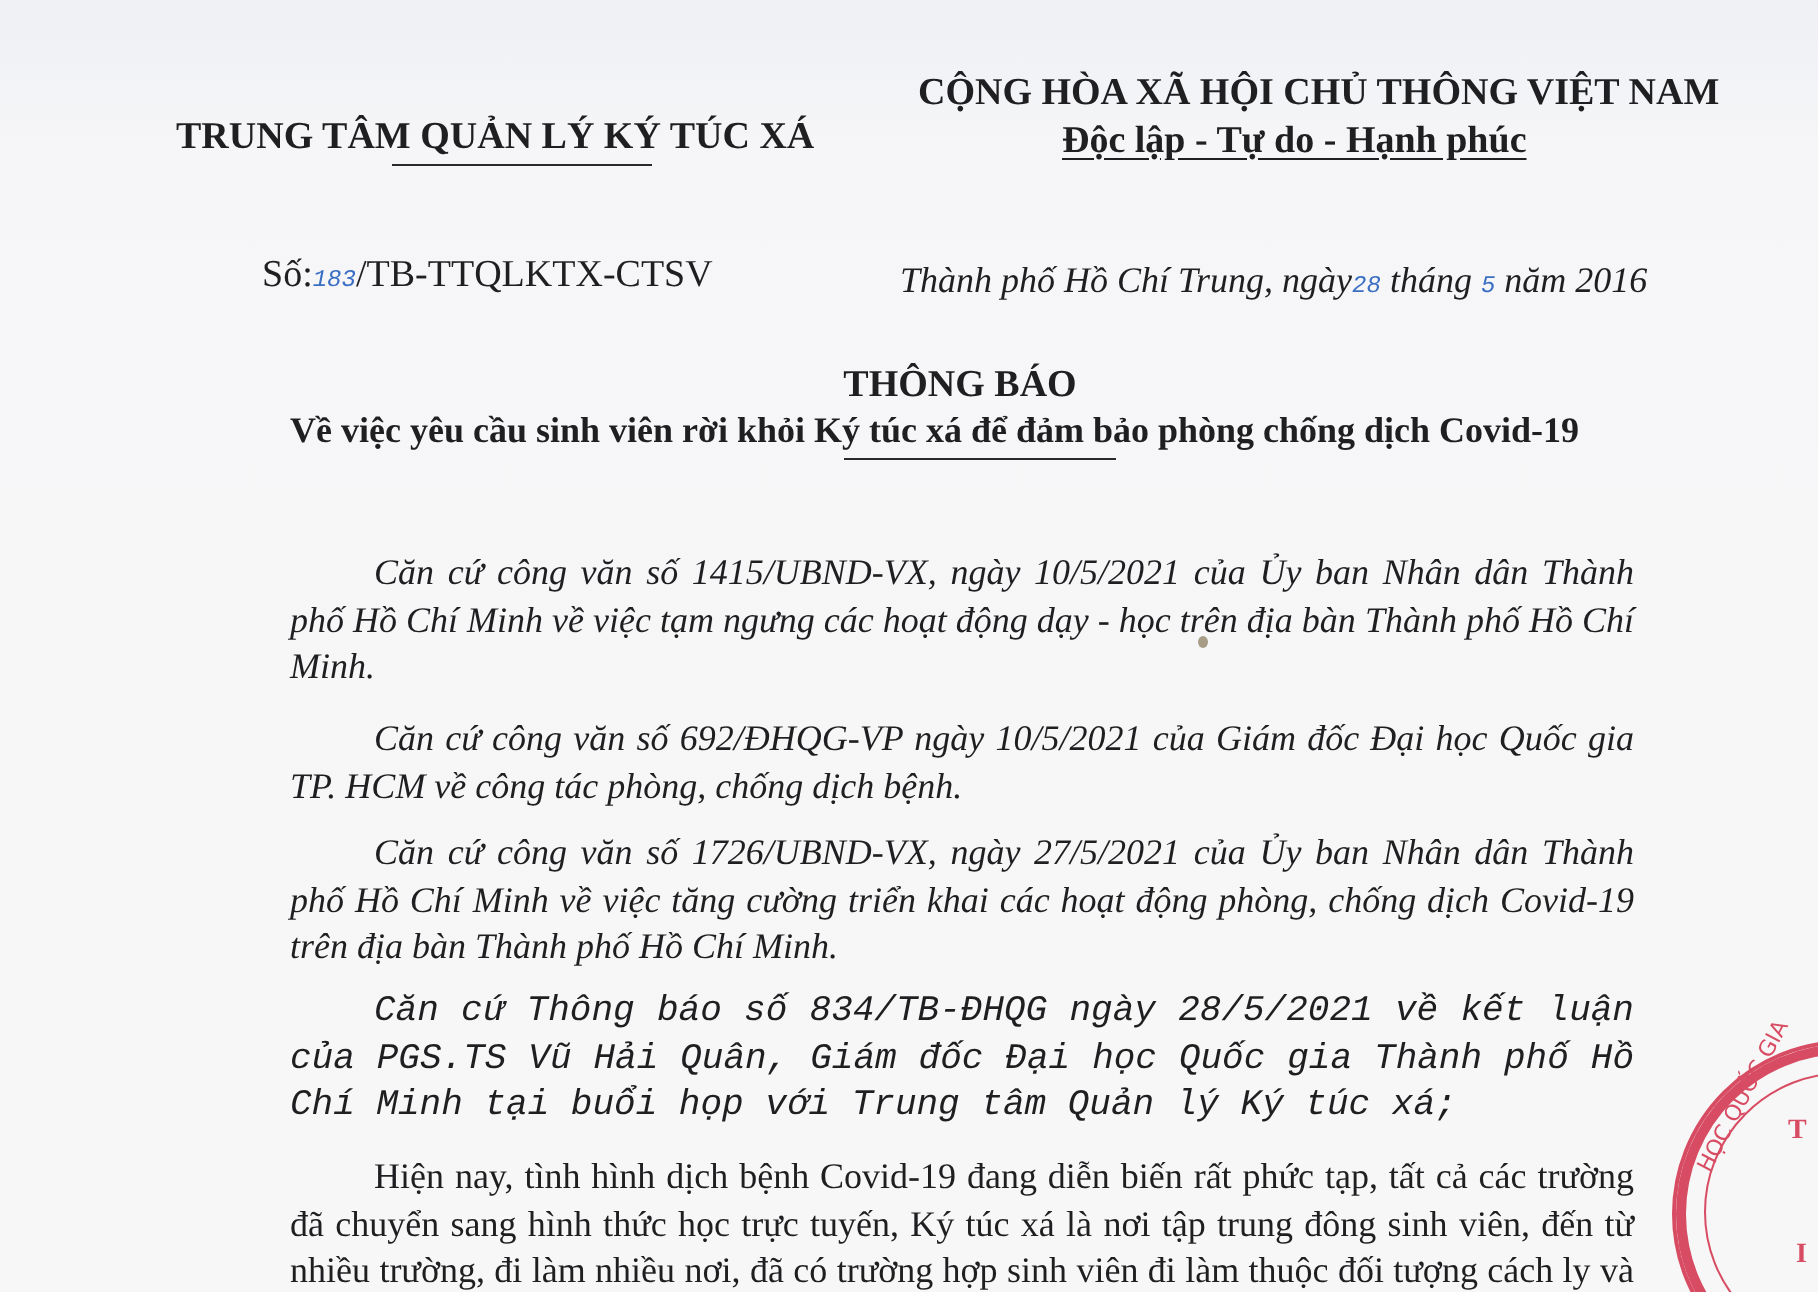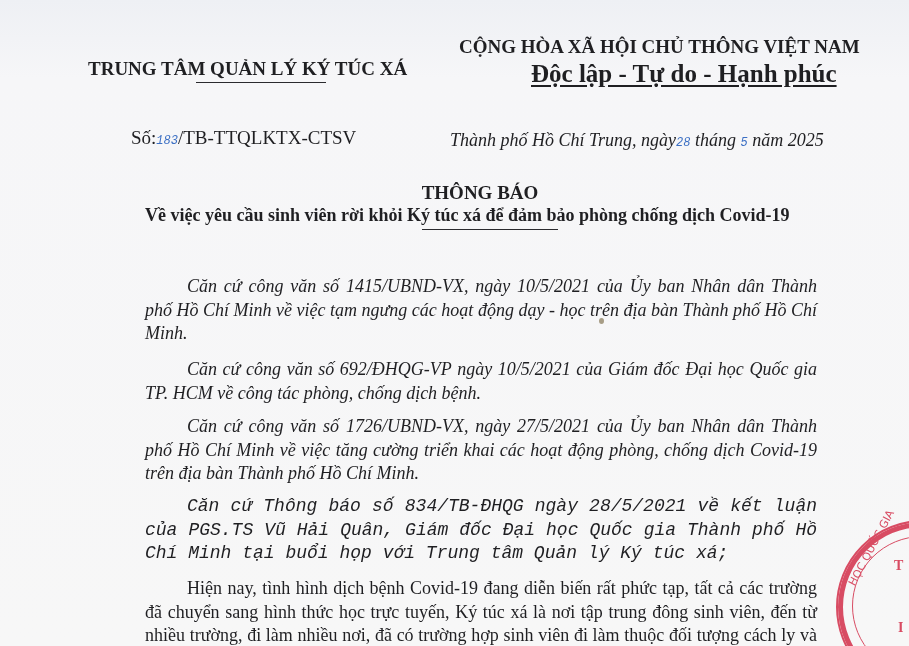--- a/index.html
+++ b/index.html
@@ -11,21 +11,21 @@
     }
     .page {
       position: absolute; left: 0; top: 0; width: 909px; height: 646px;
       background: linear-gradient(180deg, #eef0f4 0%, #f6f6f8 12%, #f7f7f7 100%);
     }
     .abs { position: absolute; white-space: nowrap; }
     .hdr-left-1 { left: 82px; top: 36px; font-size: 19px; letter-spacing: 0.1px; }
     .hdr-left-2 { left: 88px; top: 58px; font-size: 19px; font-weight: bold; }
     .hdr-left-underline { left: 196px; top: 82px; width: 130px; height: 1px; background: #2a2a2e; }
     .hdr-right-1 { left: 459px; top: 36px; font-size: 19px; font-weight: bold; }
-    .hdr-right-2 { left: 531px; top: 60px; font-size: 25px; font-weight: bold; text-decoration: underline; text-underline-offset: 3px; }
+    .hdr-right-2 { left: 531px; top: 60px; font-size: 19px; font-weight: bold; text-decoration: underline; text-underline-offset: 3px; }
     .docnum { left: 131px; top: 127px; font-size: 19px; }
     .hand { color: #3b6fc4; font-family: Liberation Mono, monospace; font-style: italic; font-size: 12px; }
     .dateline { left: 450px; top: 130px; font-size: 18px; font-style: italic; }
     .title { left: 0; width: 960px; top: 182px; text-align: center; font-size: 19px; font-weight: bold; }
     .subtitle { left: 145px; top: 205px; font-size: 18px; font-weight: bold; }
     .subtitle-underline { left: 422px; top: 229px; width: 136px; height: 1px; background: #2a2a2e; }
     .para {
       position: absolute; left: 145px; width: 672px;
       font-size: 18px; line-height: 23.5px; text-align: justify;
       text-indent: 42px;
@@ -64,21 +64,21 @@
   <div class="abs hdr-right-2">Độc lập - Tự do - Hạnh phúc</div>
 
   <div class="abs docnum">
     <span>Số:</span><span class="hand">183</span><span>/TB-TTQLKTX-CTSV</span>
   </div>
 
   <div class="abs dateline">
     <span>Thành phố Hồ Chí Trung, ngày</span><span class="hand">28</span>
     <span>tháng</span>
     <span class="hand">5</span>
-    <span>năm 2025</span>
+    <span>năm 2016</span>
   </div>
 
   <div class="abs title">THÔNG BÁO</div>
   <div class="abs subtitle">Về việc yêu cầu sinh viên rời khỏi Ký túc xá để đảm bảo phòng chống dịch Covid-19</div>
   <div class="abs subtitle-underline"></div>
 
   <p class="para it p1">Căn cứ công văn số 1415/UBND-VX, ngày 10/5/2021 của Ủy ban Nhân dân Thành phố Hồ Chí Minh về việc tạm ngưng các hoạt động dạy - học trên địa bàn Thành phố Hồ Chí Minh.</p>
   <p class="para it p2">Căn cứ công văn số 692/ĐHQG-VP ngày 10/5/2021 của Giám đốc Đại học Quốc gia TP. HCM về công tác phòng, chống dịch bệnh.</p>
   <p class="para it p3">Căn cứ công văn số 1726/UBND-VX, ngày 27/5/2021 của Ủy ban Nhân dân Thành phố Hồ Chí Minh về việc tăng cường triển khai các hoạt động phòng, chống dịch Covid-19 trên địa bàn Thành phố Hồ Chí Minh.</p>
   <p class="para it p4">Căn cứ Thông báo số 834/TB-ĐHQG ngày 28/5/2021 về kết luận của PGS.TS Vũ Hải Quân, Giám đốc Đại học Quốc gia Thành phố Hồ Chí Minh tại buổi họp với Trung tâm Quản lý Ký túc xá;</p>

